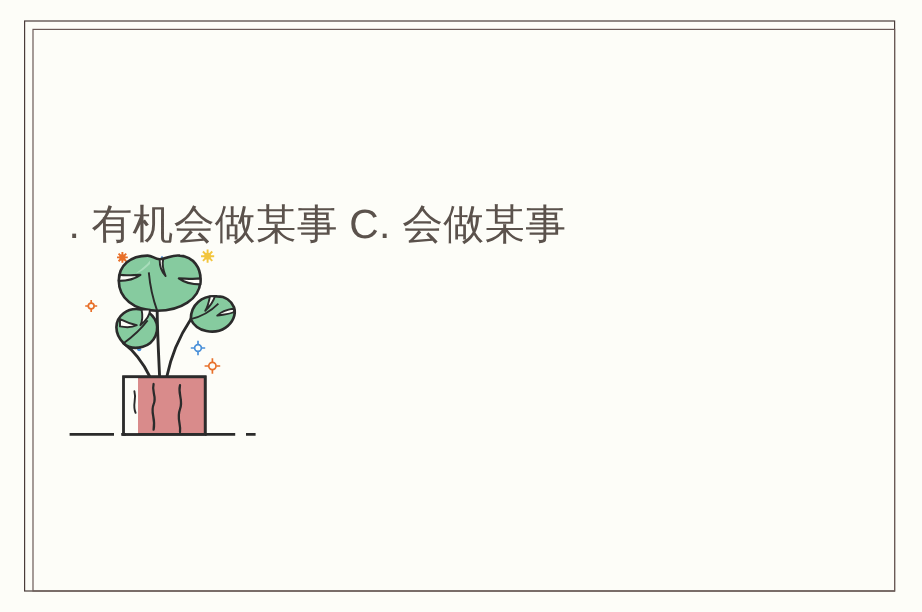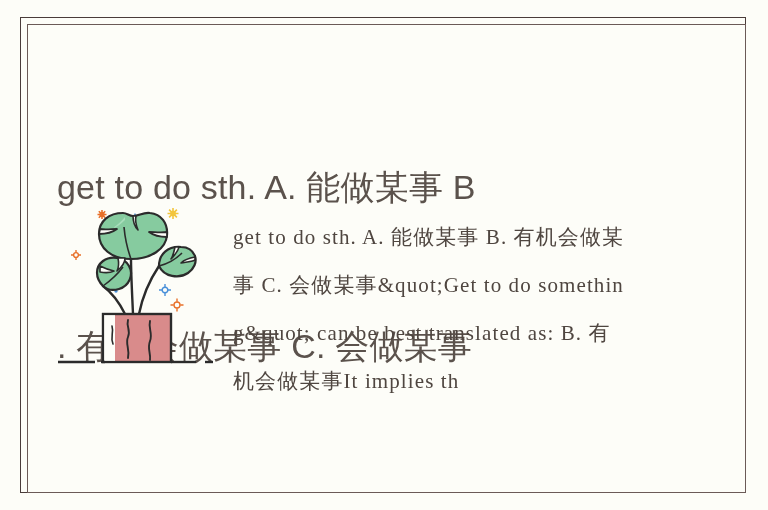--- a/index.html
+++ b/index.html
@@ -88,21 +88,20 @@
 </style>
 </head>
 <body>
 
 <div id="page">
 
   <div class="frame-outer"></div>
   <div class="frame-inner"></div>
 
   <div class="heading">
-    <span class="heading-line">get to do sth. A. 能做某事 B</span>
     <span class="heading-line">. 有机会做某事 C. 会做某事</span>
   </div>
 
   <div class="illustration">
     <svg width="162" height="172" viewBox="0 0 162 172" xmlns="http://www.w3.org/2000/svg">
 
       <g stroke="#e8702a" stroke-width="1.6" fill="none">
         <path d="M47 14 l0 9 M42.5 18.5 l9 0 M43.8 15.3 l6.4 6.4 M50.2 15.3 l-6.4 6.4"></path>
         <circle cx="47" cy="18.5" r="2.6" fill="#e8702a" stroke="none"></circle>
       </g>
@@ -173,15 +172,14 @@
 
       <g stroke="#2b2b2b" stroke-width="2.4" stroke-linecap="butt">
         <line x1="3" y1="166" x2="40" y2="166"></line>
         <line x1="46" y1="166" x2="50" y2="166"></line>
         <line x1="116" y1="166" x2="141" y2="166"></line>
         <line x1="150" y1="166" x2="158" y2="166"></line>
       </g>
     </svg>
   </div>
 
-  <div class="body-copy">get to do sth. A. 能做某事 B. 有机会做某事 C. 会做某事&amp;quot;Get to do something&amp;quot; can be best translated as: B. 有机会做某事It implies th</div>
 
 </div>
 
 </body></html>

